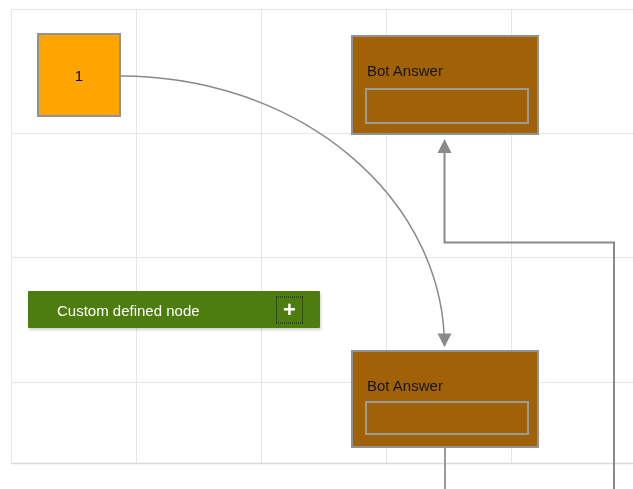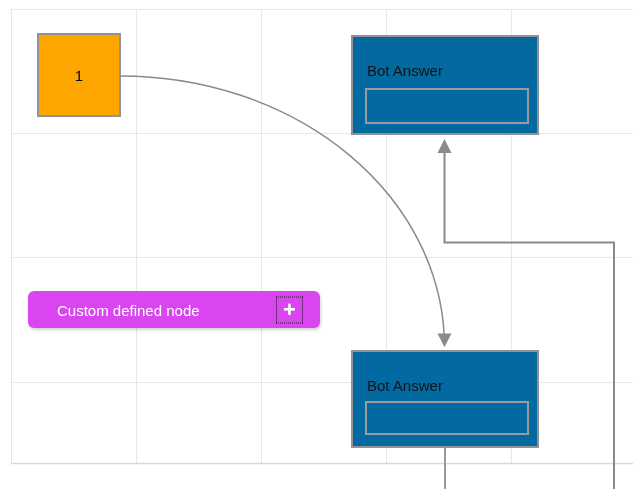--- a/index.html
+++ b/index.html
@@ -22,37 +22,37 @@
 
   #node-1{
     left:37px;top:33px;width:84px;height:84px;
     background:#ffa500;border:2px solid #929292;
     display:flex;align-items:center;justify-content:center;
     font-size:15px;color:#000;
   }
 
   .bot-node{
     width:188px;height:100px;
-    background:#0369a1;border:2px solid #929292;
+    background:#a16207;border:2px solid #929292;
   }
   #bot-node-top{left:351px;top:35px;}
   #bot-node-bottom{left:351px;top:350px;height:98px;}
   .bot-title{
     position:absolute;left:14px;top:25px;
     font-size:15px;color:#141414;
   }
   .bot-input{
     position:absolute;left:12px;top:51px;width:164px;height:36px;
     box-sizing:border-box;border:2px solid #9b9b9b;background:transparent;
   }
   #bot-node-bottom .bot-input{top:49px;height:34px;}
 
   #custom-node{
     left:28px;top:291px;width:292px;height:37px;
-    background:#d946ef;border-radius:6px;
+    background:#4d7c0f;border-radius:1px;
     box-shadow:1px 2px 3px rgba(0,0,0,0.18);
     color:#ffffff;
   }
   #custom-node .custom-label{
     position:absolute;left:29px;top:50%;transform:translateY(-50%);
     font-size:15px;white-space:nowrap;
   }
   #custom-node .plus-box{
     position:absolute;right:17px;top:50%;transform:translateY(-50%);
     width:27px;height:27px;box-sizing:border-box;

